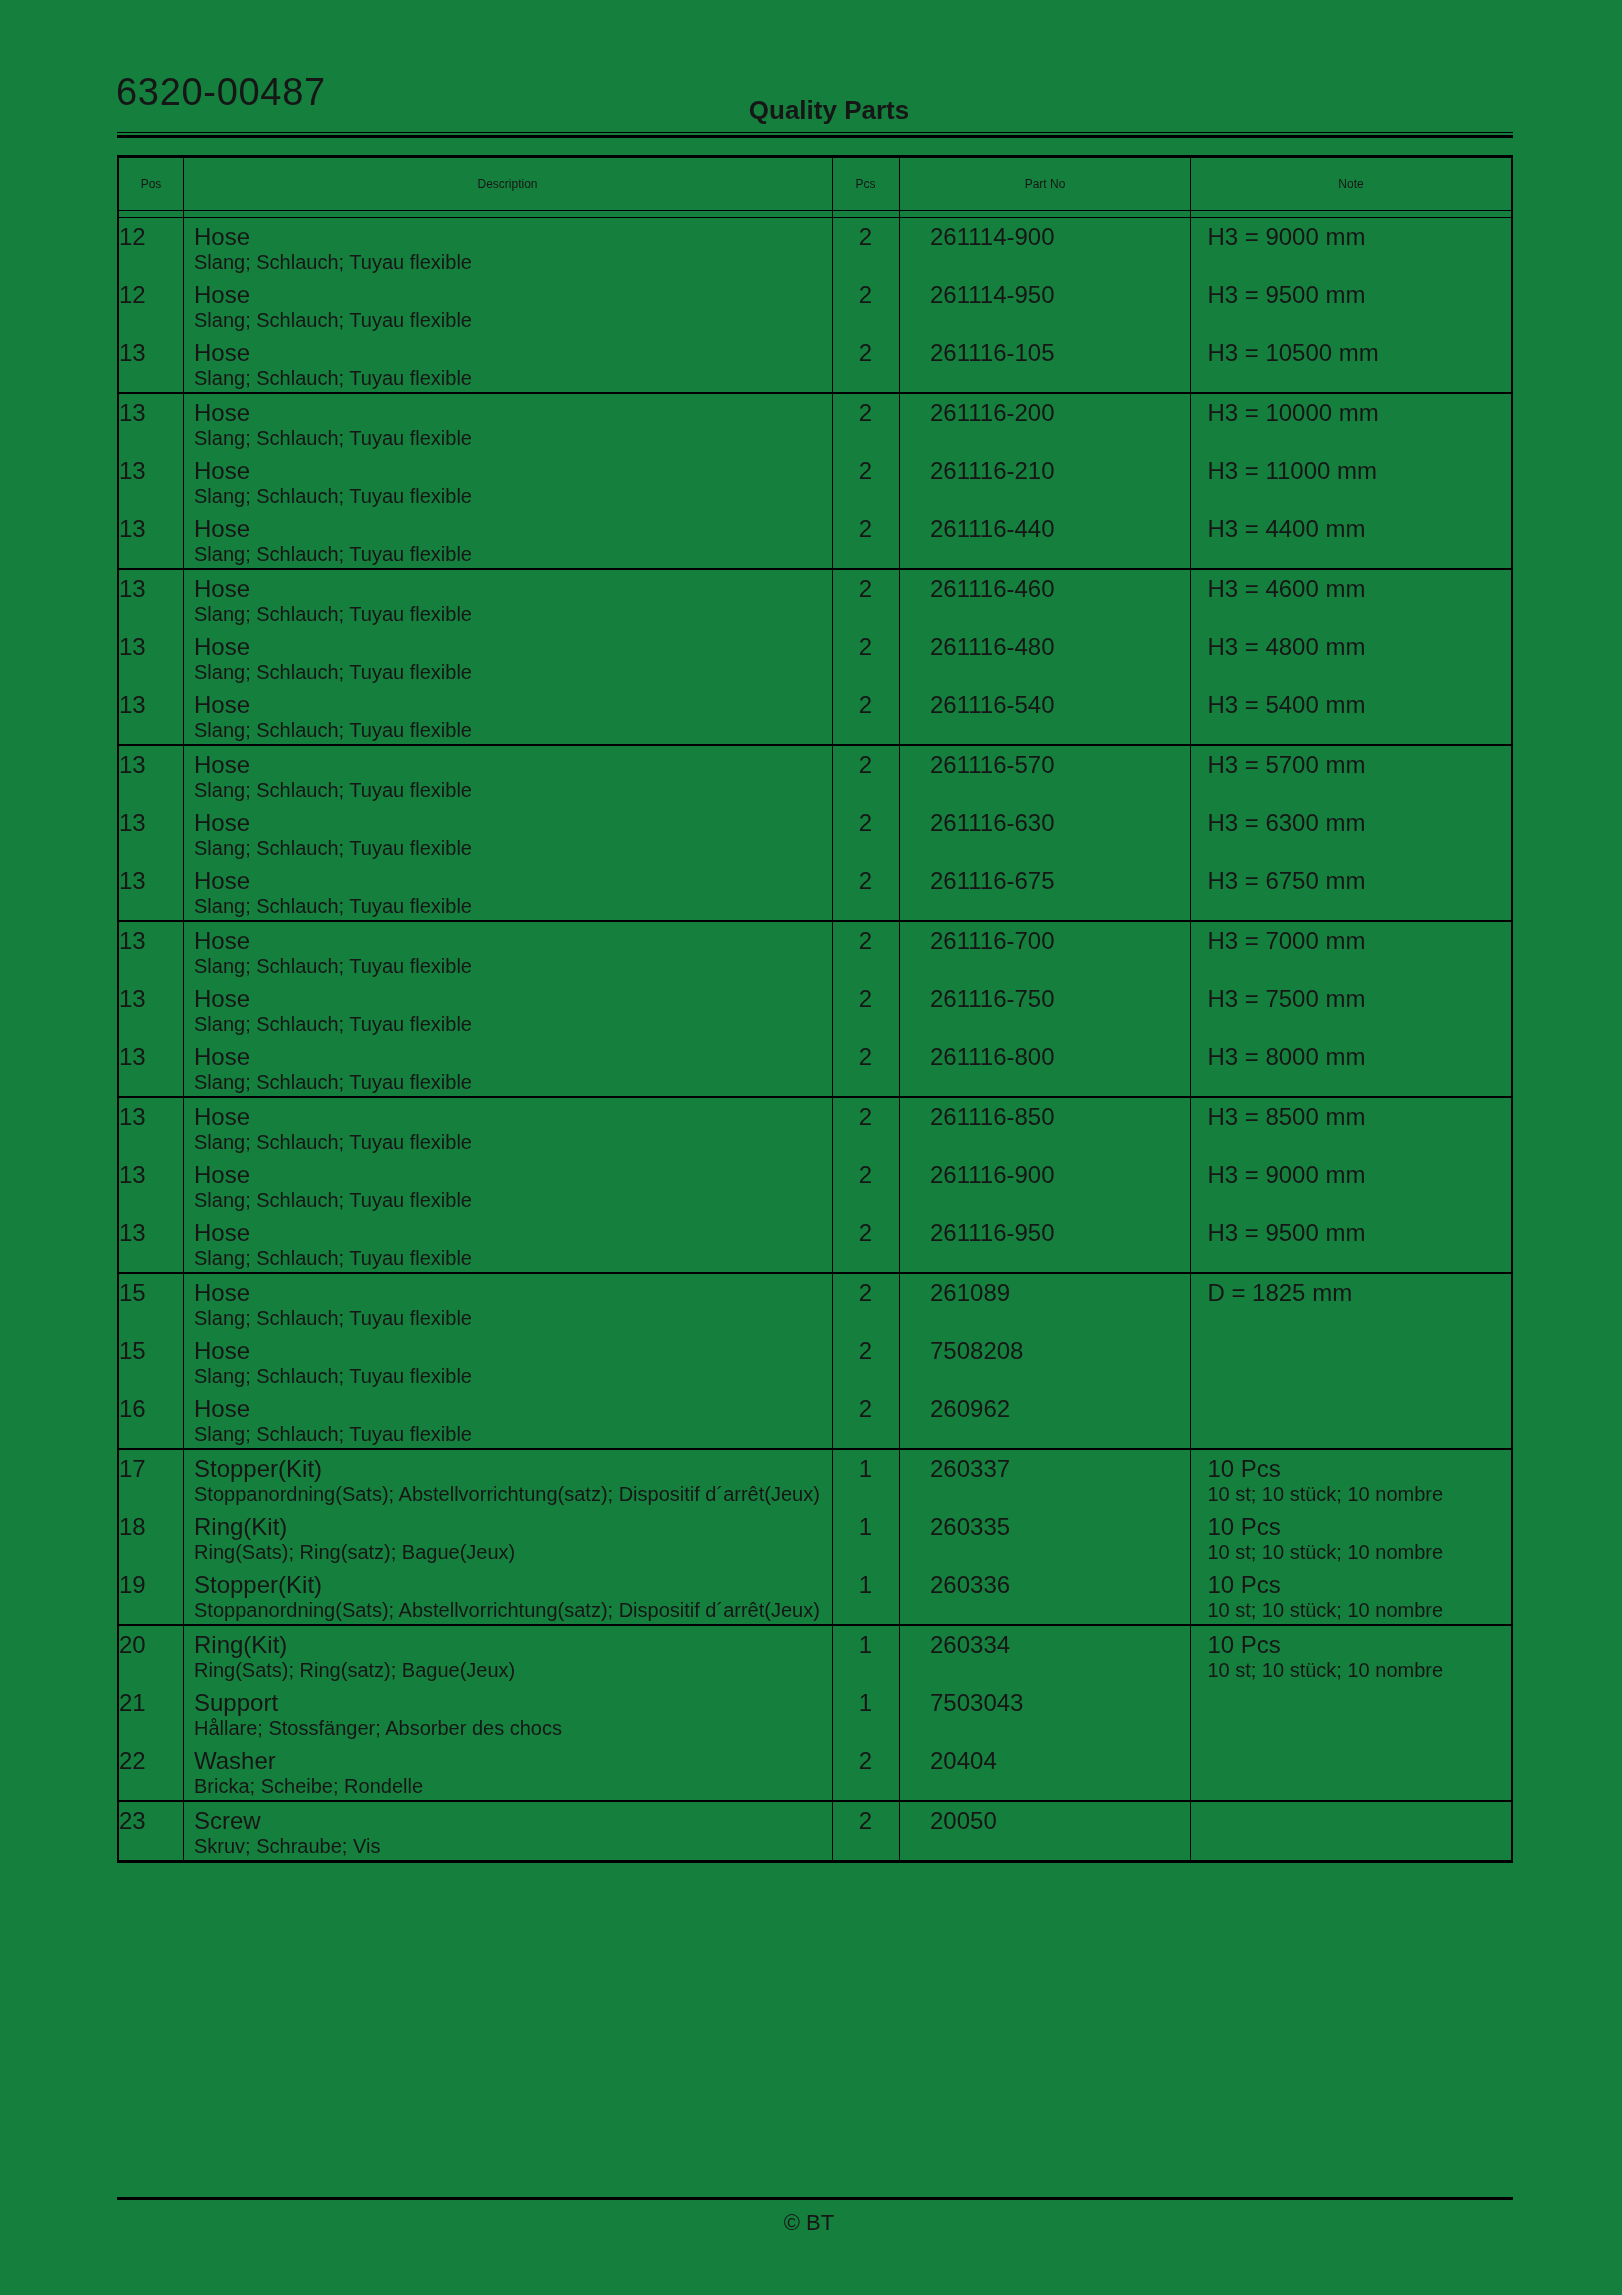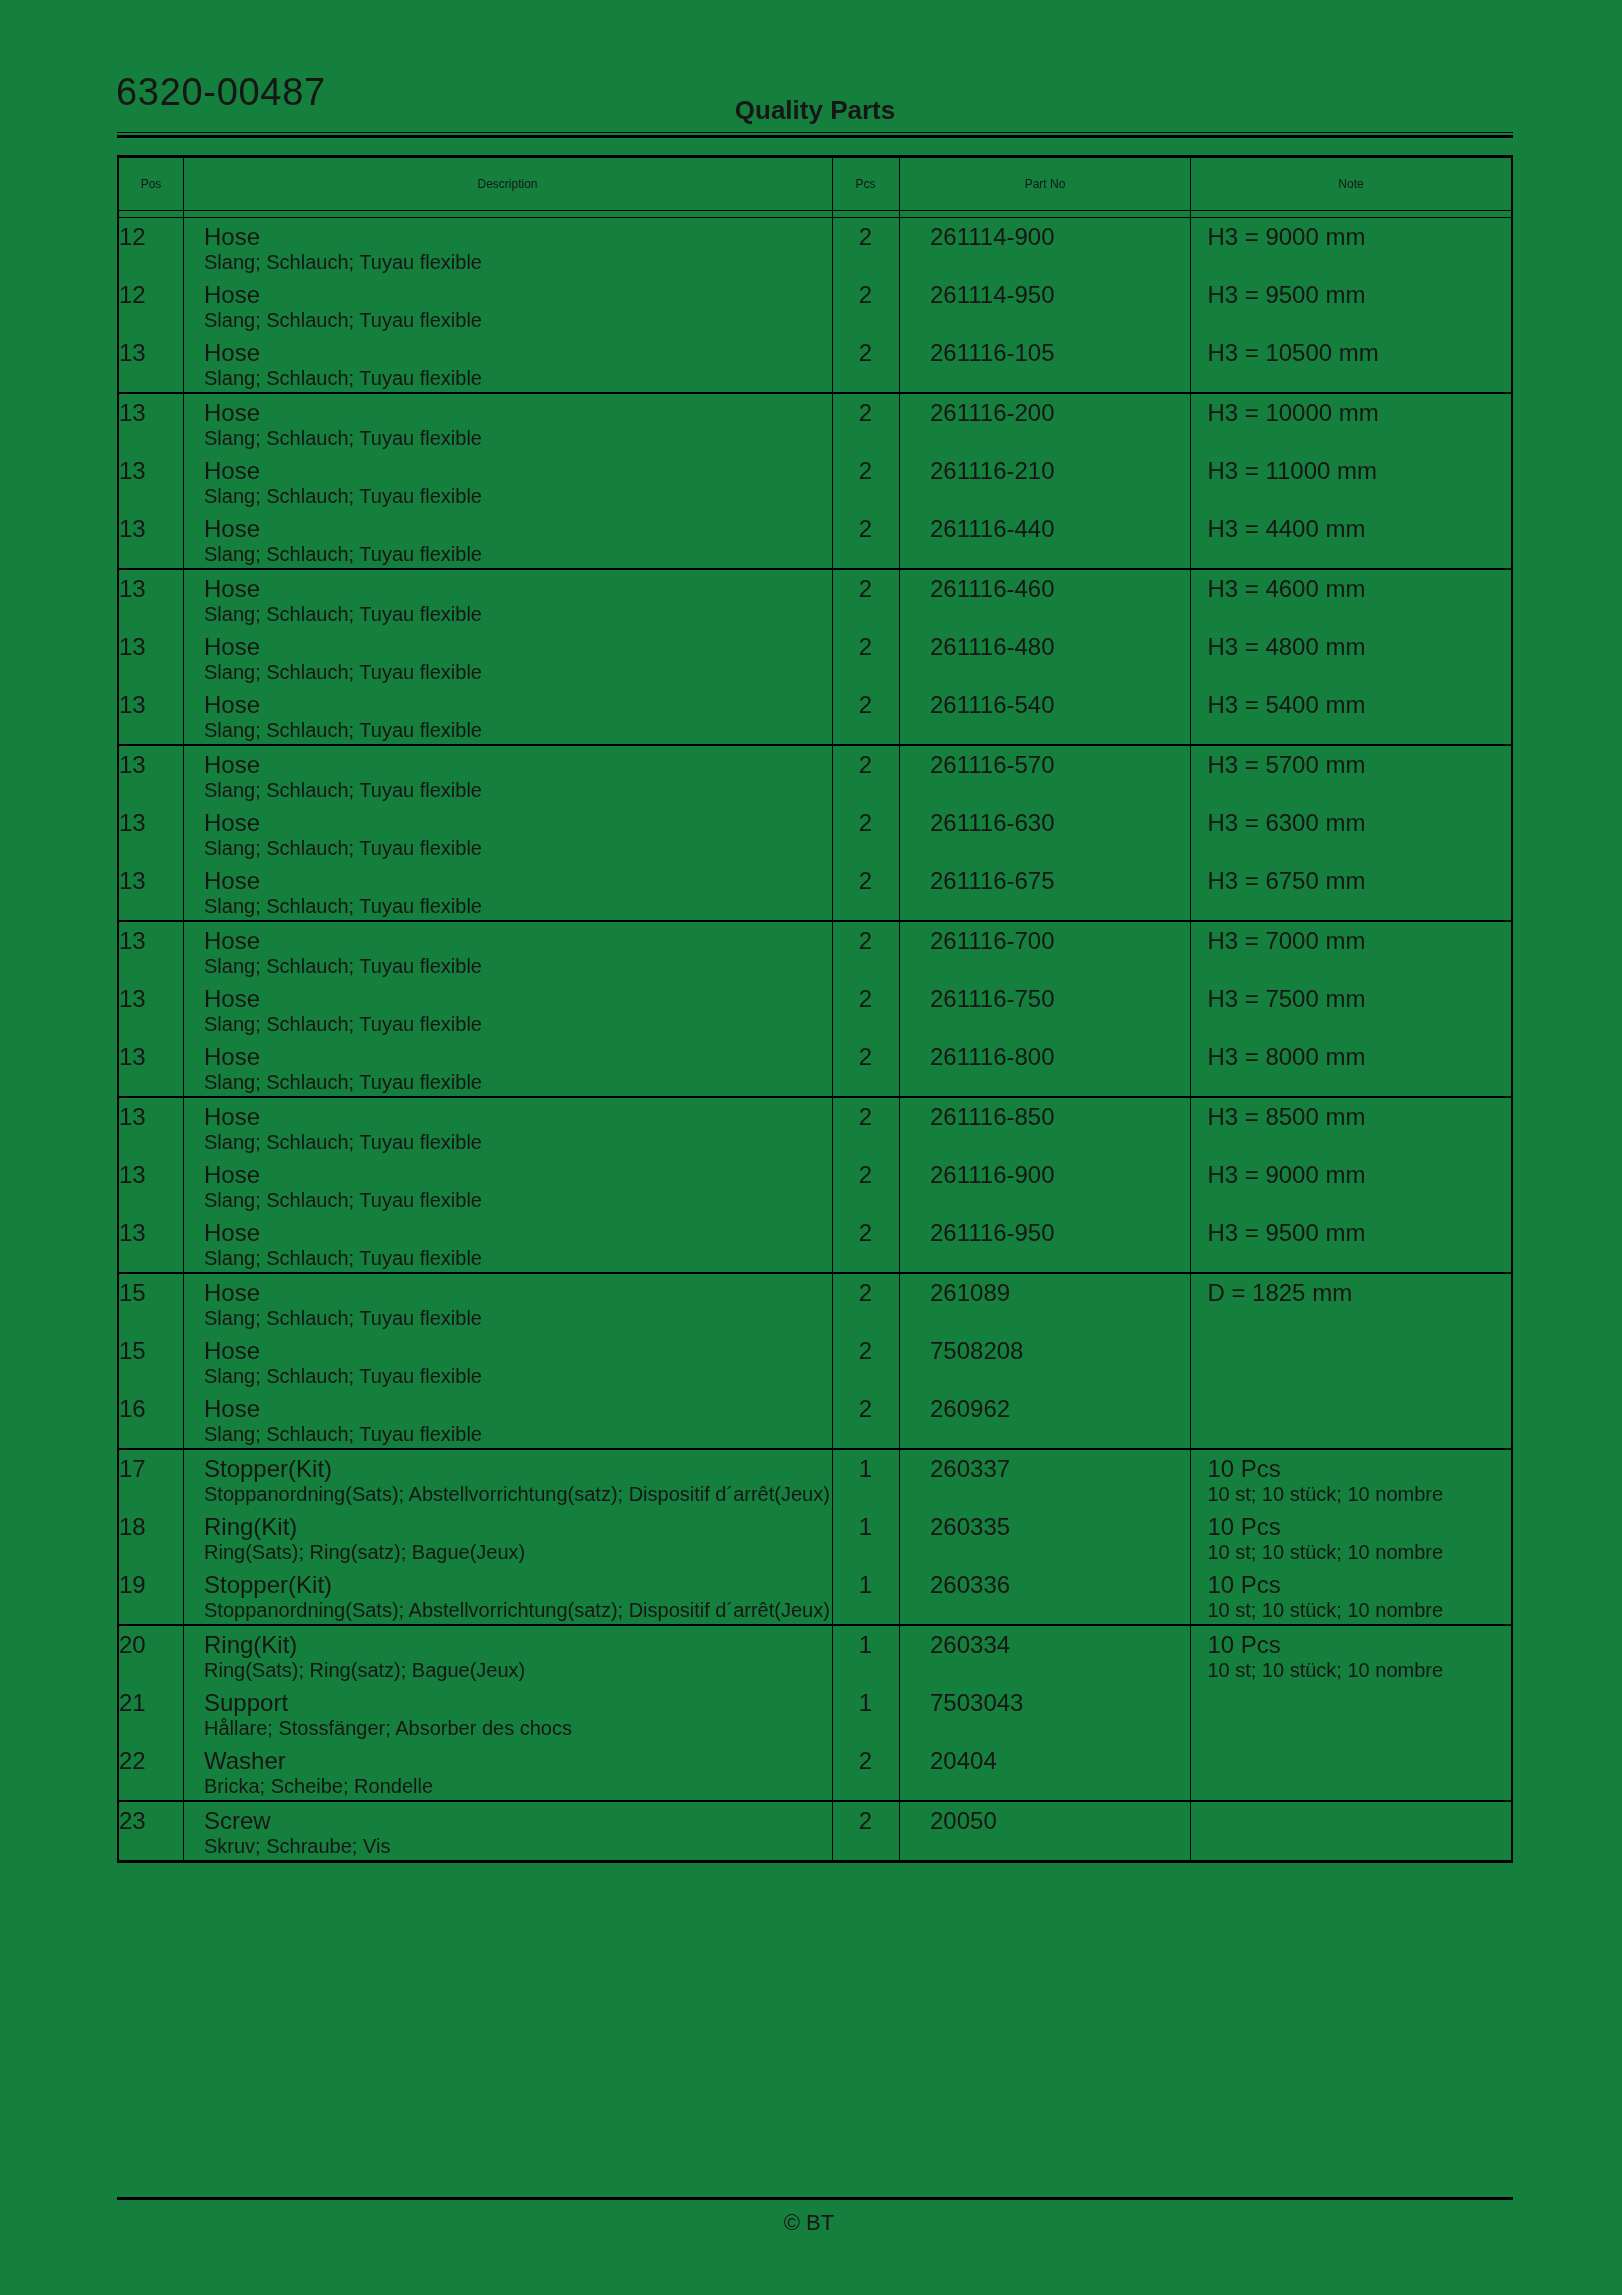--- a/index.html
+++ b/index.html
@@ -20,21 +20,21 @@
   .doc-number {
     position: absolute;
     left: 116px;
     top: 71px;
     font-size: 38px;
     font-weight: 400;
     letter-spacing: 0.7px;
   }
   .doc-title {
     position: absolute;
-    left: 117px;
+    left: 131px;
     width: 1396px;
     top: 95px;
     text-align: center;
     font-size: 26px;
     font-weight: 700;
   }
   .header-rule {
     position: absolute;
     left: 117px;
     width: 1396px;
@@ -97,21 +97,21 @@
     white-space: nowrap;
   }
   .cell .sub {
     display: block;
     font-size: 20px;
     line-height: 22.5px;
     white-space: nowrap;
   }
   .cell.pos  { text-align: left; }
   .cell.pcs  { text-align: center; }
-  .cell.desc   { padding-left: 21px; }
+  .cell.desc   { padding-left: 11px; }
   .cell.partno { padding-left: 31px; }
   .cell.note   { padding-left: 16.4px; }
 
   
   .footer-rule {
     position: absolute;
     left: 117px;
     width: 1396px;
     top: 2197px;
     border-top: 3.4px solid #000;

